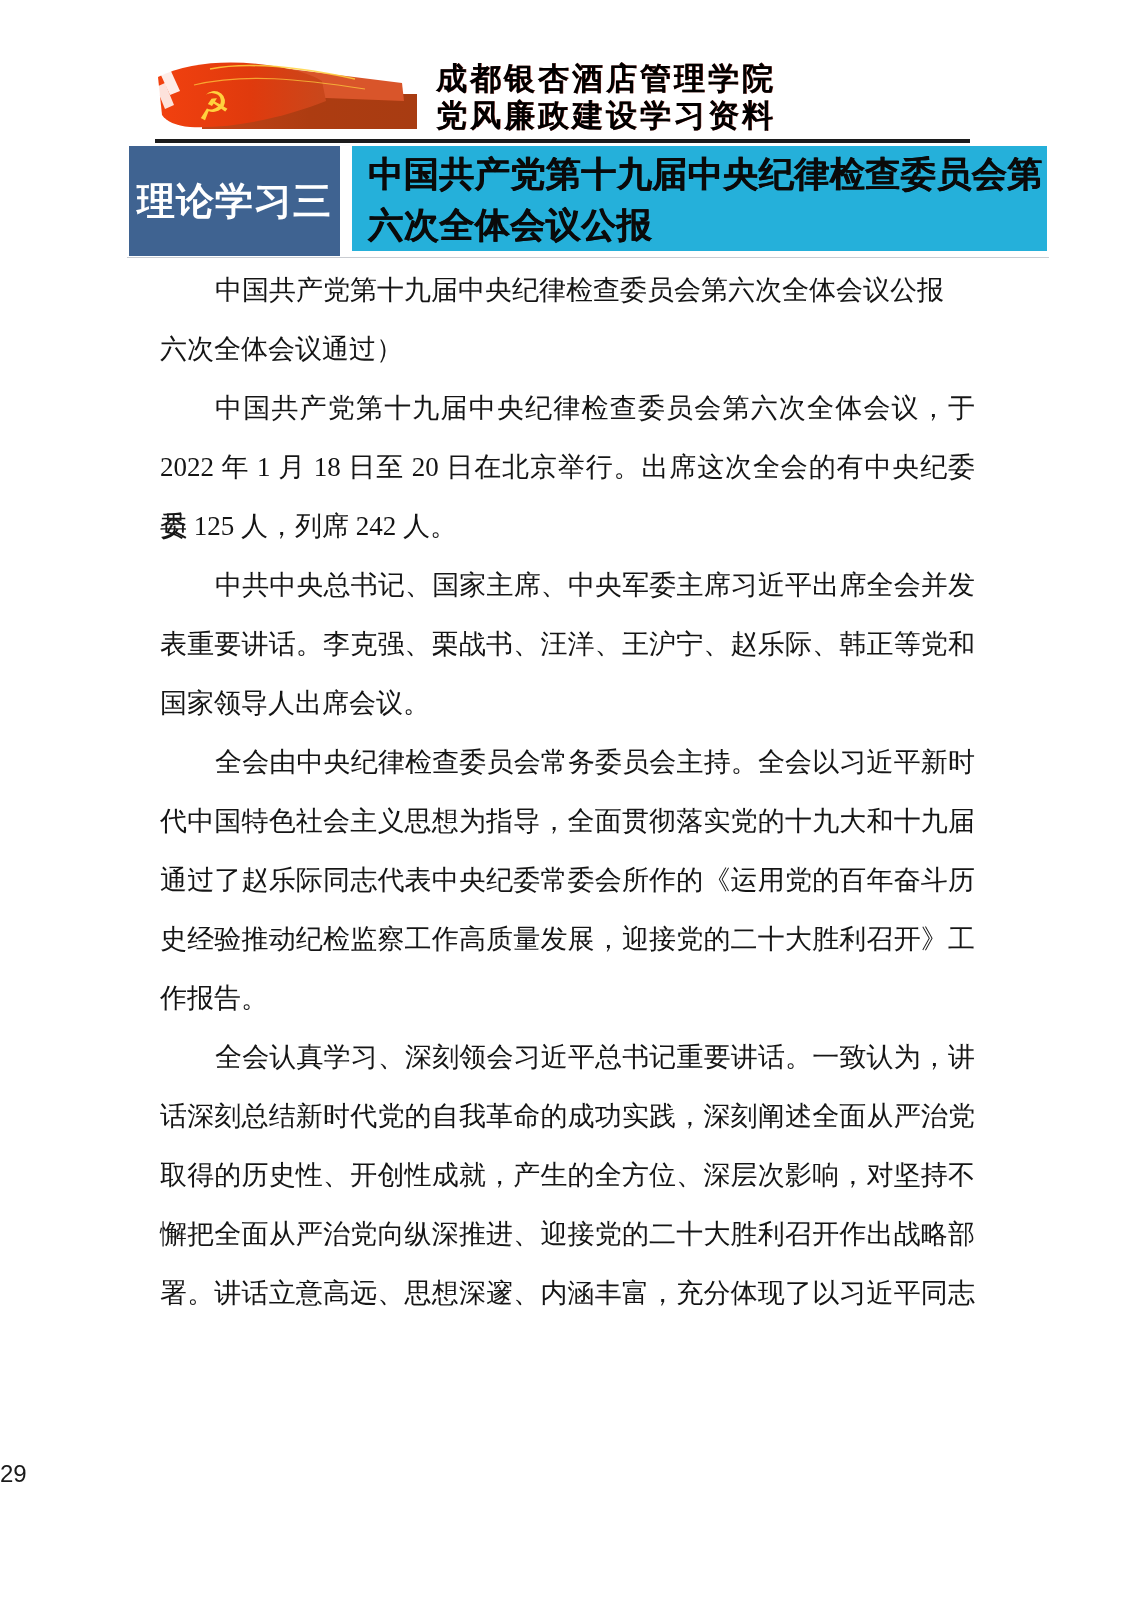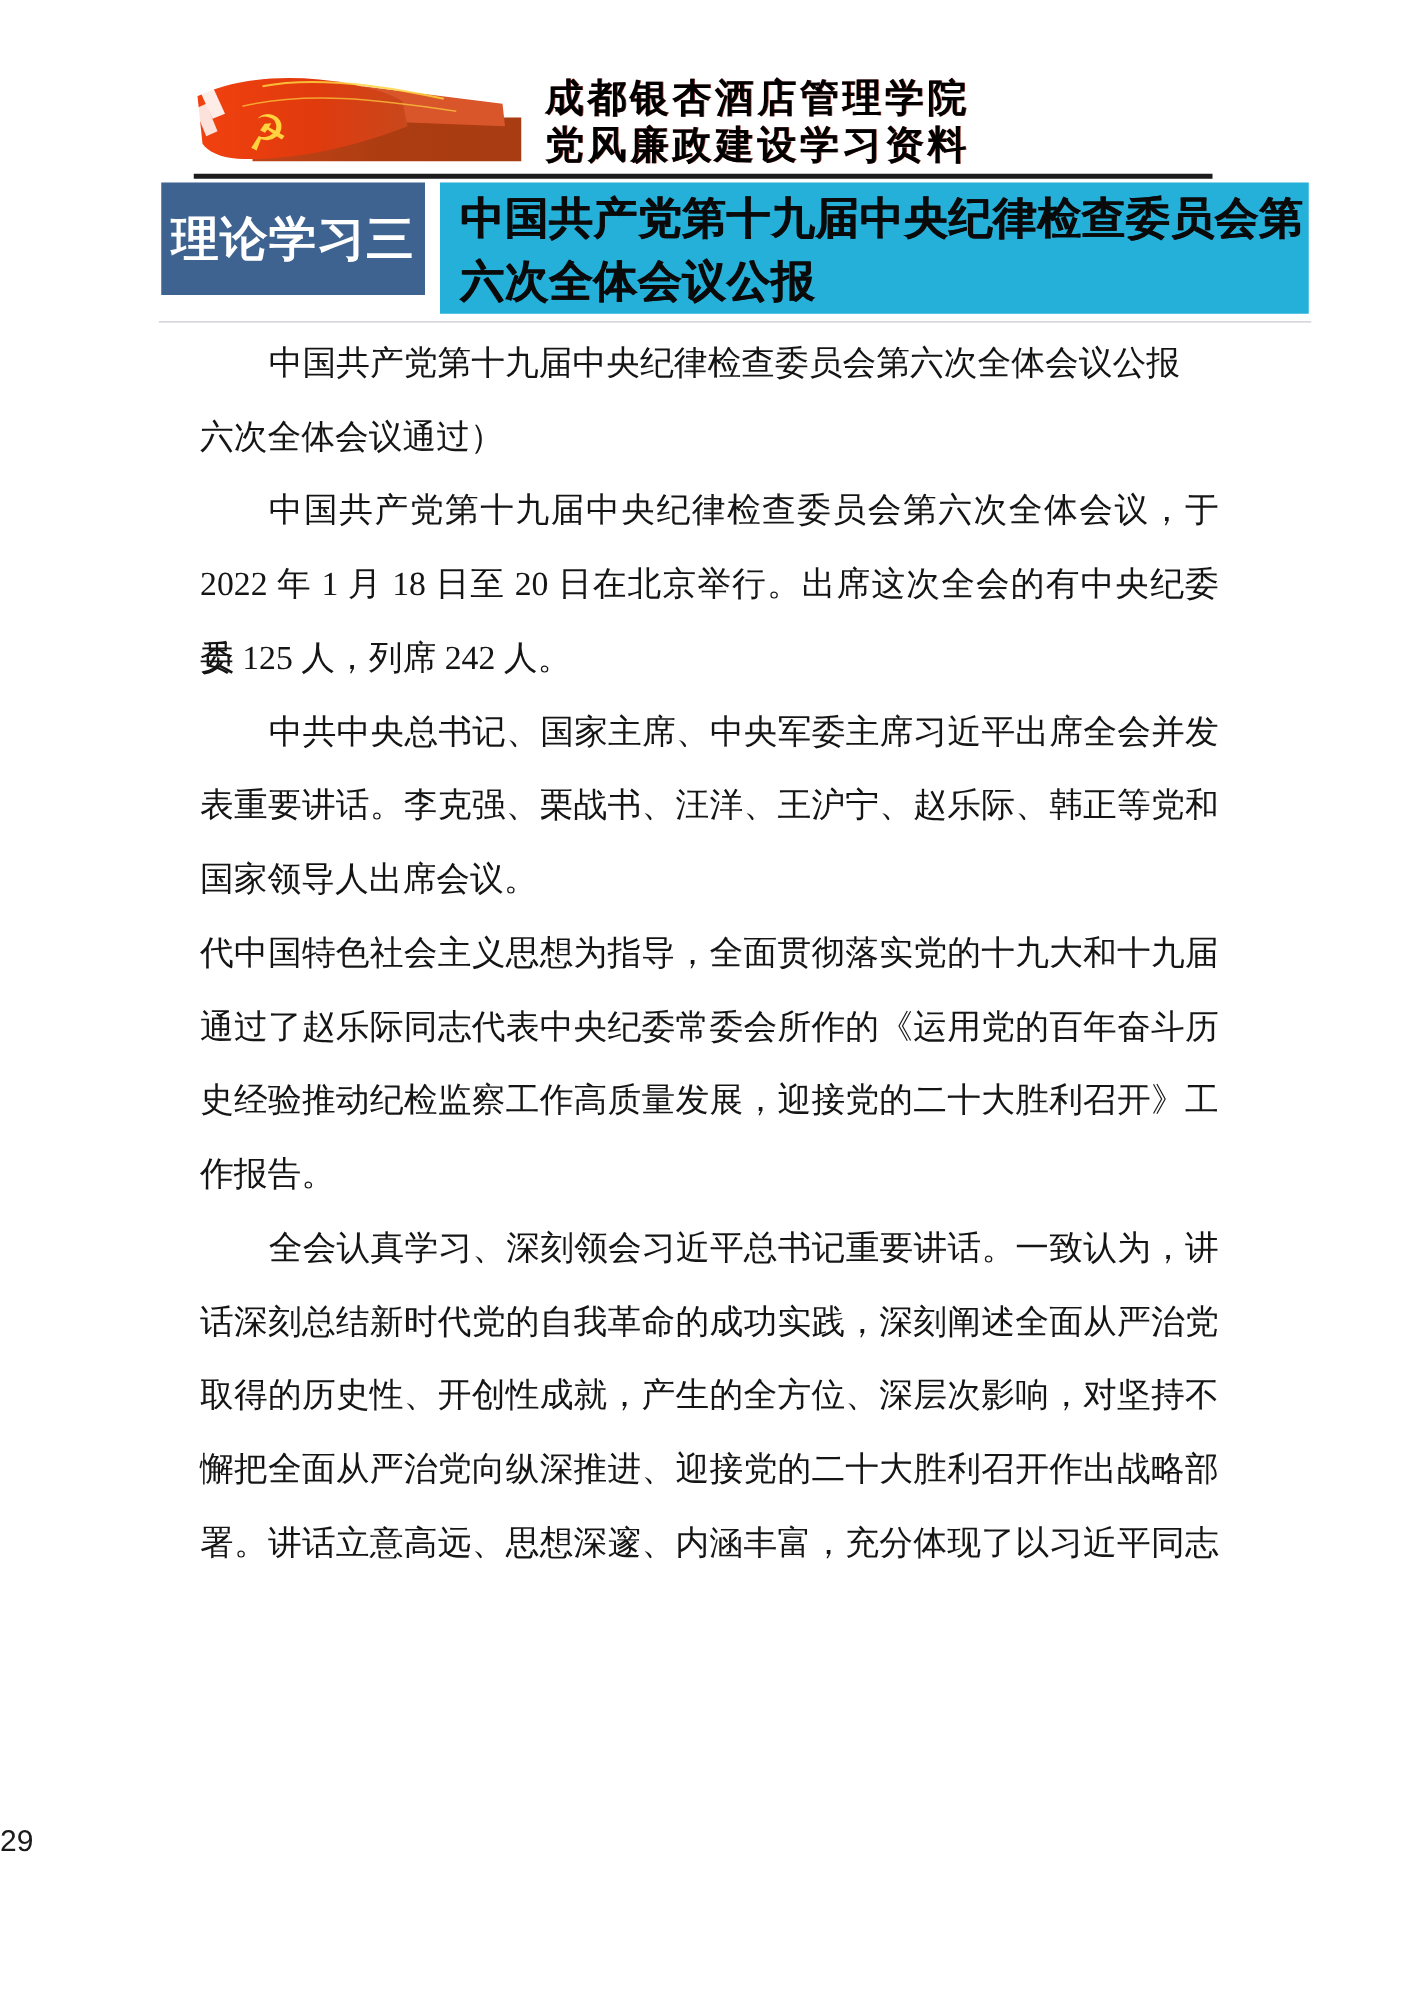--- a/index.html
+++ b/index.html
@@ -33,21 +33,21 @@
     background: #1c1c1c;
   }
 
   
   .title-row {
     position: absolute; left: 129px; top: 146px;
     width: 918px; height: 105px;
   }
   .label-box {
     position: absolute; left: 0; top: 0;
-    width: 211px; height: 90px;
+    width: 211px; height: 110px;
     background: #3f6391;
     display: flex; align-items: center; justify-content: center;
     color: #ffffff;
     font-family: "Liberation Sans", "DejaVu Sans", sans-serif;
     font-weight: bold;
     font-size: 38px;
     letter-spacing: 1px;
     white-space: nowrap;
   }
   .title-box {
@@ -152,20 +152,21 @@
 
 <div class="body-text" id="body-text">
     <div class="line indent">中国共产党第十九届中央纪律检查委员会第六次全体会议公报</div>
     <div class="line">六次全体会议通过）</div>
     <div class="line indent just">中国共产党第十九届中央纪律检查委员会第六次全体会议，于</div>
     <div class="line just">2022 年 1 月 18 日至 20 日在北京举行。出席这次全会的有中央纪委委</div>
     <div class="line">员 125 人，列席 242 人。</div>
     <div class="line indent just">中共中央总书记、国家主席、中央军委主席习近平出席全会并发</div>
     <div class="line just">表重要讲话。李克强、栗战书、汪洋、王沪宁、赵乐际、韩正等党和</div>
     <div class="line">国家领导人出席会议。</div>
+    <div class="line indent just">全会由中央纪律检查委员会常务委员会主持。全会以习近平新时</div>
     <div class="line just">代中国特色社会主义思想为指导，全面贯彻落实党的十九大和十九届</div>
     <div class="line just">通过了赵乐际同志代表中央纪委常委会所作的《运用党的百年奋斗历</div>
     <div class="line just">史经验推动纪检监察工作高质量发展，迎接党的二十大胜利召开》工</div>
     <div class="line">作报告。</div>
     <div class="line indent just">全会认真学习、深刻领会习近平总书记重要讲话。一致认为，讲</div>
     <div class="line just">话深刻总结新时代党的自我革命的成功实践，深刻阐述全面从严治党</div>
     <div class="line just">取得的历史性、开创性成就，产生的全方位、深层次影响，对坚持不</div>
     <div class="line just">懈把全面从严治党向纵深推进、迎接党的二十大胜利召开作出战略部</div>
     <div class="line just">署。讲话立意高远、思想深邃、内涵丰富，充分体现了以习近平同志</div>
   </div>

